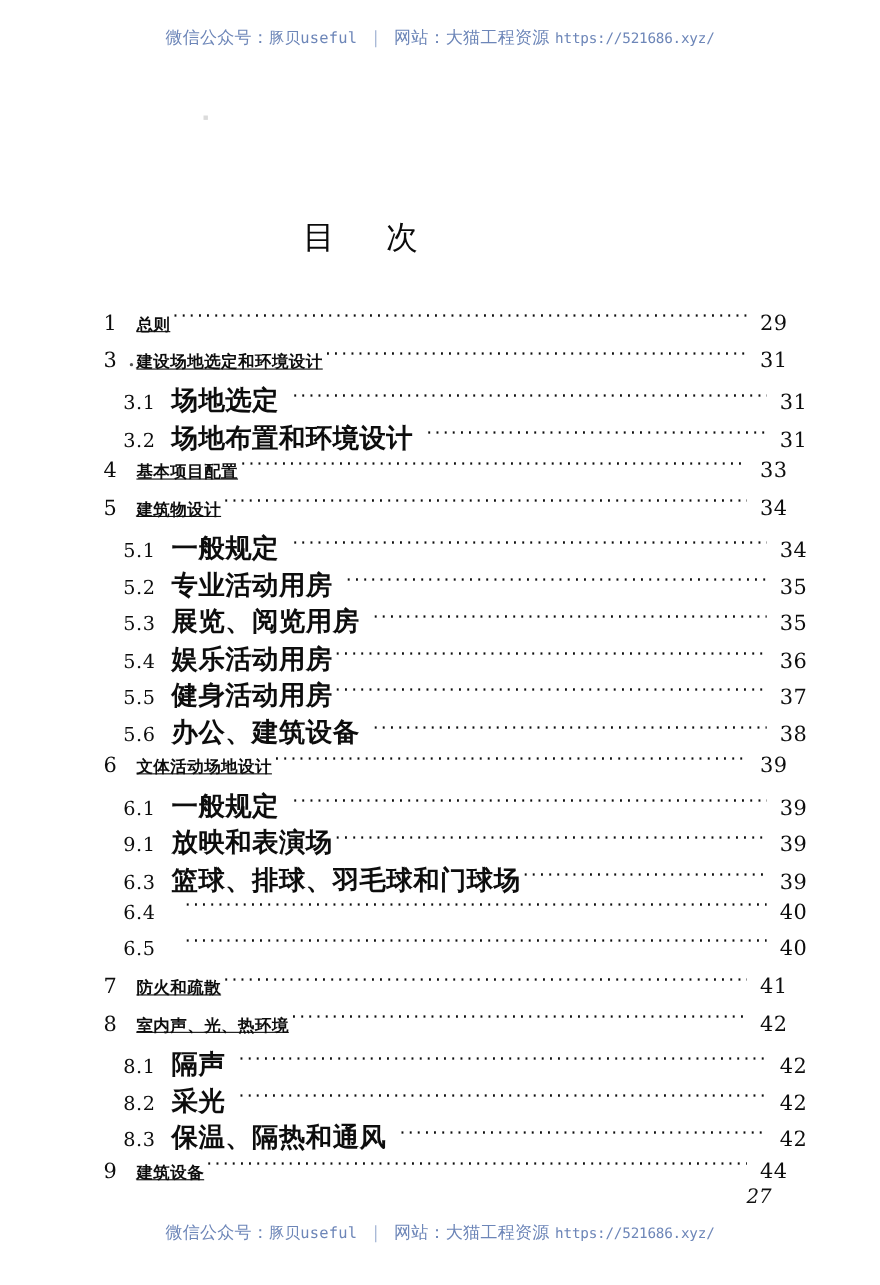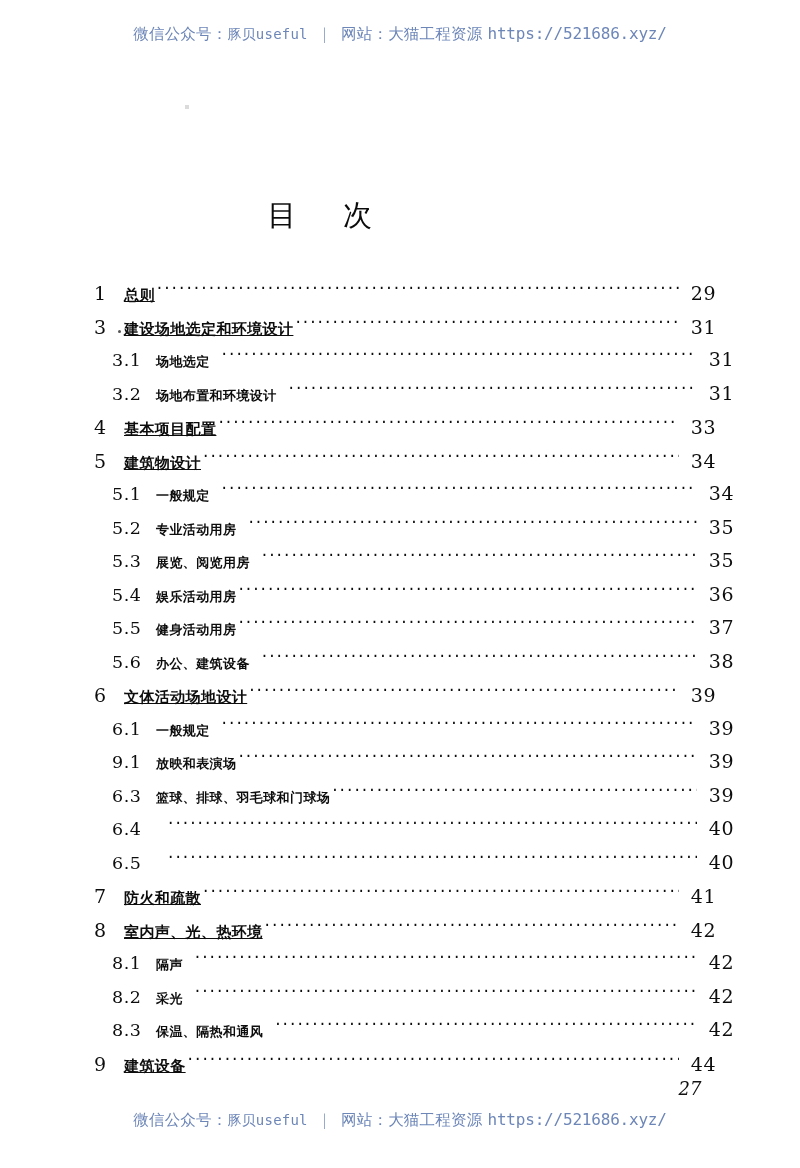--- a/index.html
+++ b/index.html
@@ -31,21 +31,21 @@
   }
   .watermark .wm-seg { display: inline; text-align: center; }
   .watermark .wm-sep {
     display: inline-block;
     padding: 0 9px;
     color: #93a7cd;
     font-weight: 300;
   }
   .watermark .wm-url {
     font-family: "DejaVu Sans Mono", "Liberation Mono", monospace;
-    font-size: 16px;
+    font-size: 13px;
     letter-spacing: -0.2px;
   }
   .watermark .wm-lat {
     font-family: "DejaVu Sans Mono", "Liberation Mono", monospace;
     font-size: 14px;
   }
   #watermark-top { top: 24px; }
   #watermark-bottom { top: 1110px; }
 
   
@@ -65,21 +65,21 @@
     width: 3px;
     height: 3px;
     background: #555;
     border-radius: 50%;
   }
 
   
   #page-title {
     position: absolute;
     top: 196px;
-    left: 0;
+    left: 8px;
     width: 640px;
     text-align: center;
     font-size: 29px;
     letter-spacing: 0.5px;
     color: #0b0b0b;
     font-family: "DejaVu Serif", "Liberation Serif", serif;
   }
   #page-title .t-gap { display: inline-block; width: 46px; }
 
   
@@ -111,21 +111,21 @@
   .toc-row.lvl1 .toc-num { width: 30px; }
   .toc-row.lvl2 .toc-num { width: 44px; }
   .toc-label {
     flex: 0 0 auto;
     white-space: nowrap;
     font-family: "DejaVu Serif", "Liberation Serif", serif;
     font-weight: bold;
     letter-spacing: 0.4px;
   }
   .toc-row.lvl1 .toc-label { font-size: 15px; text-decoration: underline; }
-  .toc-row.lvl2 .toc-label { font-size: 13px; }
+  .toc-row.lvl2 .toc-label { font-size: 24px; }
   .toc-leader {
     flex: 1 1 auto;
     position: relative;
     height: 1em;
     overflow: hidden;
     margin: 0 3px 0 2px;
   }
   .toc-leader::after {
     content: "························································································································";
     position: absolute;

